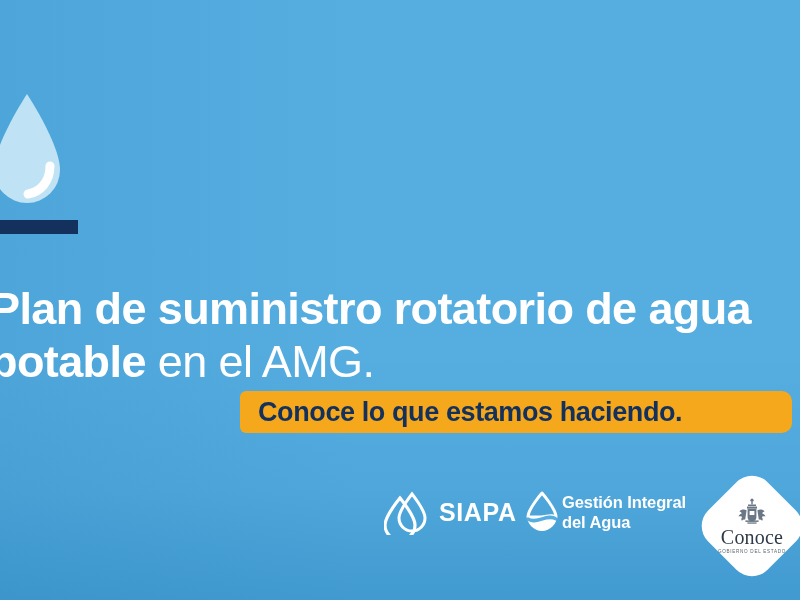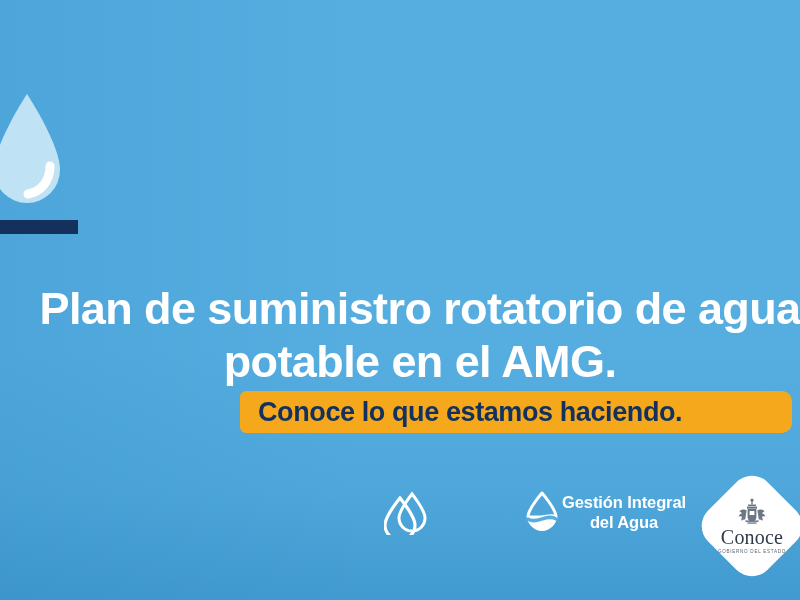--- a/index.html
+++ b/index.html
@@ -14,21 +14,20 @@
     font-family: "Liberation Sans", sans-serif;
     -webkit-font-smoothing: antialiased;
   }
 
   #banner {
     position: relative;
     width: 800px;
     height: 600px;
     overflow: hidden;
     background: #55ADE0;
-    text-align: center;
   }
 
   
   #bg-gradient {
     position: absolute;
     inset: 0;
     background:
       linear-gradient(to top, rgba(20,110,170,0.30) 0%, rgba(20,110,170,0.10) 18%, rgba(20,110,170,0.0) 42%),
       linear-gradient(to right, rgba(20,110,170,0.12) 0%, rgba(20,110,170,0.0) 45%),
       #55ADE0;
@@ -60,21 +59,21 @@
     top: 252px;
     width: 860px;
     color: #ffffff;
     font-size: 45px;
     line-height: 53px;
     letter-spacing: -0.6px;
     white-space: nowrap;
   }
   .hl-line { display: block; }
   .hl-strong { font-weight: 700; }
-  .hl-light  { font-weight: 700; }
+  .hl-light  { font-weight: 400; }
 
   
   #cta-bar {
     position: absolute;
     left: 240px;
     top: 391px;
     width: 552px;
     height: 42px;
     background: #F5A81C;
     border-radius: 6px 10px 10px 6px;
@@ -197,20 +196,21 @@
 
   <div id="logo-strip">
 
     <div id="logo-siapa" class="logo-block">
       <span id="siapa-icon">
         <svg viewBox="0 0 46 46" xmlns="http://www.w3.org/2000/svg">
           <path d="M28 5 C28 5 41 21 41 29 A13 13 0 0 1 15 29 C15 21 28 5 28 5 Z" fill="none" stroke="#FFFFFF" stroke-width="3"></path>
           <path d="M16 9 C16 9 31 27 31 36 A15 15 0 0 1 1 36 C1 27 16 9 16 9 Z" fill="none" stroke="#FFFFFF" stroke-width="3.2"></path>
         </svg>
       </span>
+      <span id="siapa-word">SIAPA</span>
     </div>
 
     <div id="logo-gestion" class="logo-block">
       <span id="gestion-icon">
         <svg viewBox="0 0 40 44" xmlns="http://www.w3.org/2000/svg">
           <path d="M20 3 C20 3 34 19 34 27 L6 27 C6 19 20 3 20 3 Z" fill="none" stroke="#FFFFFF" stroke-width="3" stroke-linejoin="round"></path>
           <path d="M5 26 C12 32 26 20 35 26 C35 34 28 41 20 41 C12 41 5 34 5 26 Z" fill="#FFFFFF"></path>
           <path d="M6 29 C13 35 26 23 34 29" fill="none" stroke="#55ADE0" stroke-width="3.4" stroke-linecap="round"></path>
         </svg>
       </span>

